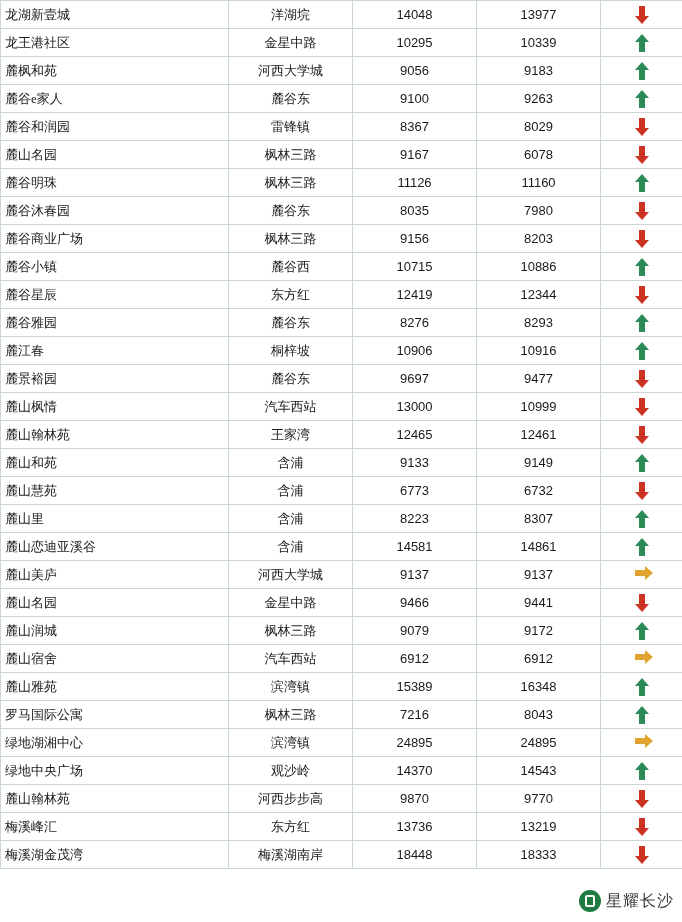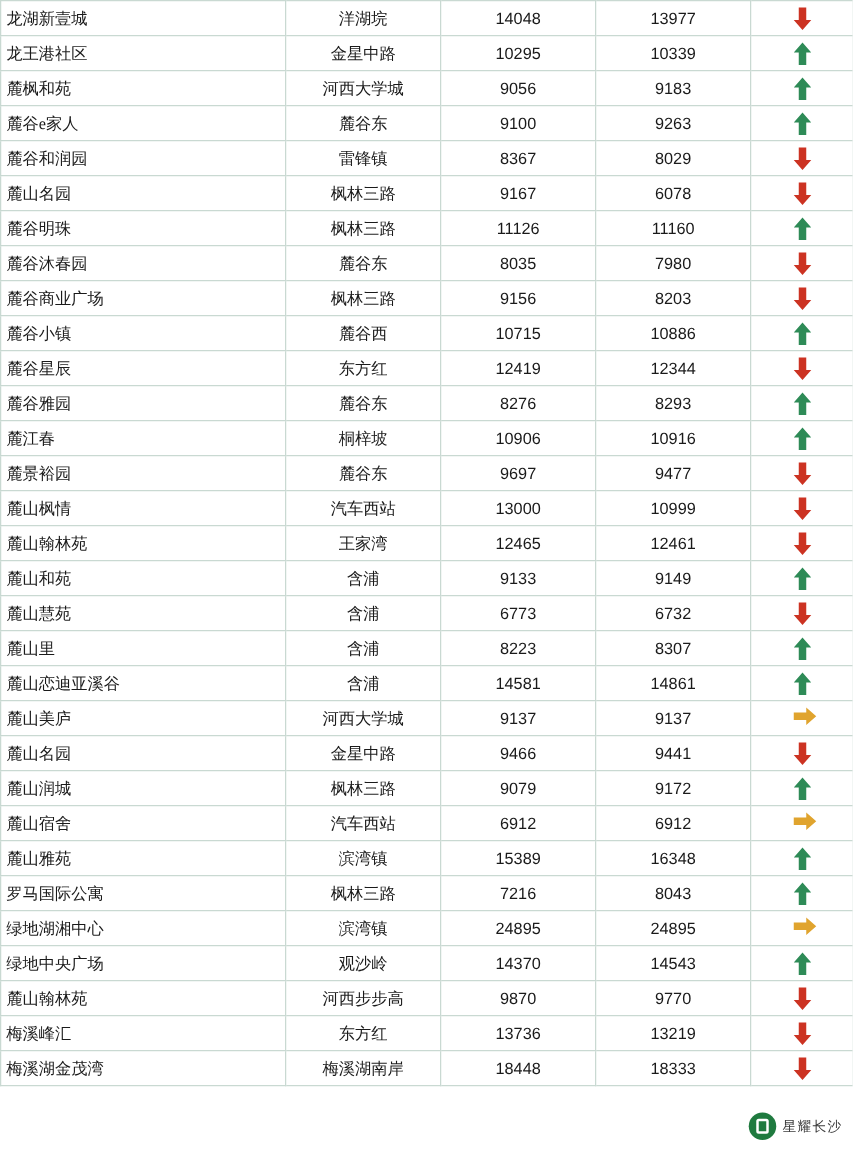--- a/index.html
+++ b/index.html
@@ -77,21 +77,21 @@
     position: absolute;
     left: 6px;
     top: 5px;
     width: 10px;
     height: 12px;
     border: 2px solid #ffffff;
     border-radius: 2px;
     box-sizing: border-box;
   }
   .wm-text {
-    font-size: 11px;
+    font-size: 16px;
     color: #3b3b3b;
     letter-spacing: 1px;
   }
 </style>
 </head>
 <body>
 
 <table class="price-table">
   <colgroup>
     <col class="c-name">

